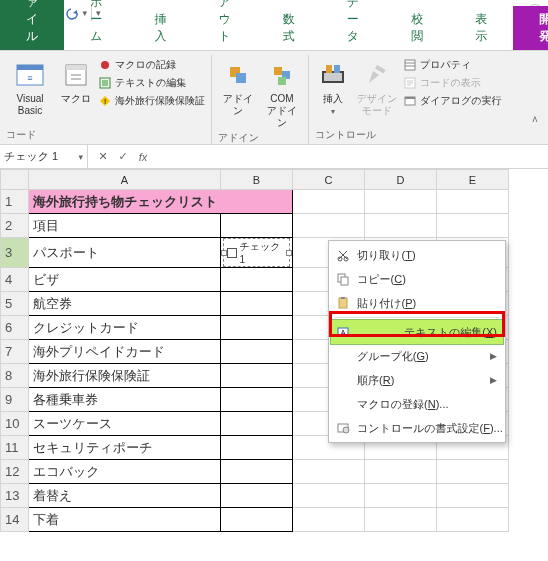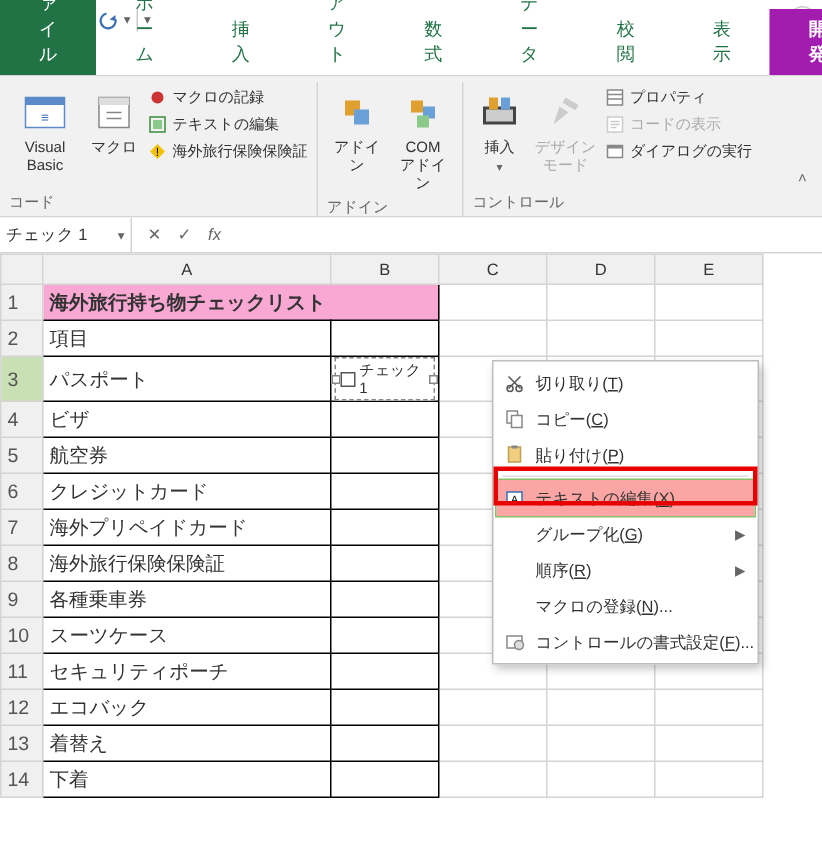--- a/index.html
+++ b/index.html
@@ -57,21 +57,21 @@
   .checkbox-obj::after { right: -3px; top: 50%; transform: translateY(-50%); }
   .cb-box { width: 10px; height: 10px; border: 1px solid #555; }
   .row3-hdr { background: #c8e0b4 !important; }
   
   
   .ctxmenu { position: absolute; left: 328px; top: 71px; width: 178px; background: #fff; border: 1px solid #bdbdbd; box-shadow: 2px 3px 6px rgba(0,0,0,.25); padding: 2px; font-size: 11px; }
   .ctx-item { display: flex; align-items: center; padding: 4px 6px 4px 4px; gap: 6px; white-space: nowrap; }
   .ctx-ico { width: 16px; height: 16px; display: flex; align-items: center; justify-content: center; flex-shrink: 0; }
   .ctx-sub { margin-left: auto; font-size: 9px; color: #666; }
   .ctx-sep { height: 1px; background: #ddd; margin: 2px 4px; }
-  .ctx-item.hl { background: #fca5a5; outline: 1px solid #8abf6d; }
+  .ctx-item.hl { background: #bef264; outline: 1px solid #8abf6d; justify-content: space-between; }
   .ctx-red { position: absolute; left: 0; right: 0; border: 3px solid #e80000; pointer-events: none; }
   .underline { text-decoration: underline; }
   
   svg { display: block; }
 </style>
 </head>
 <body>
 
 <div class="titlebar">
   <span class="tb-ico">

